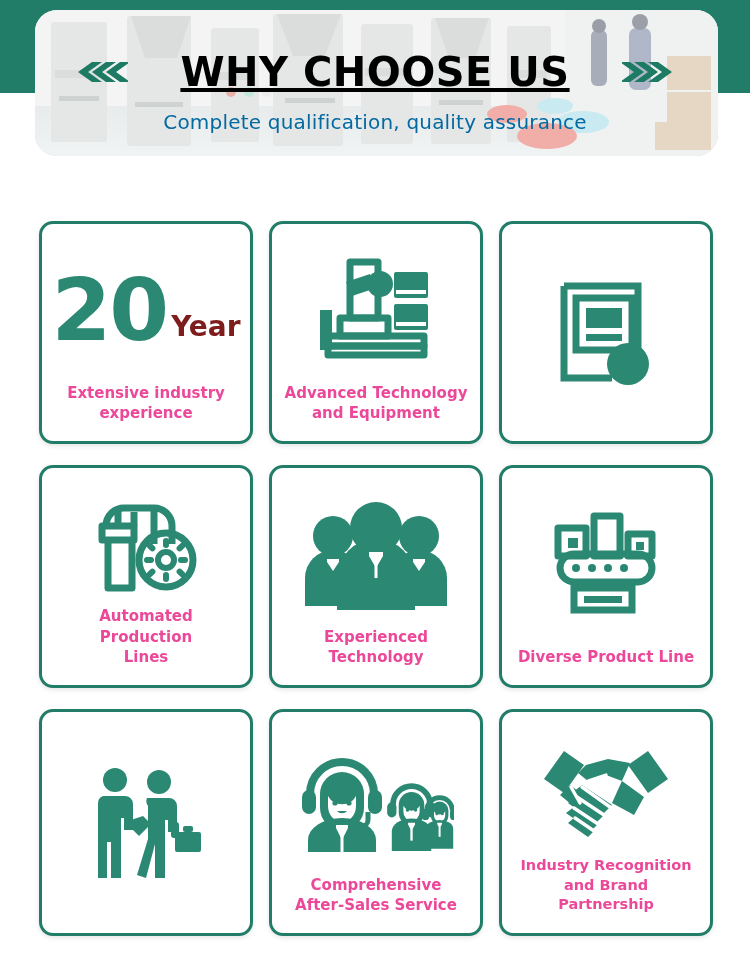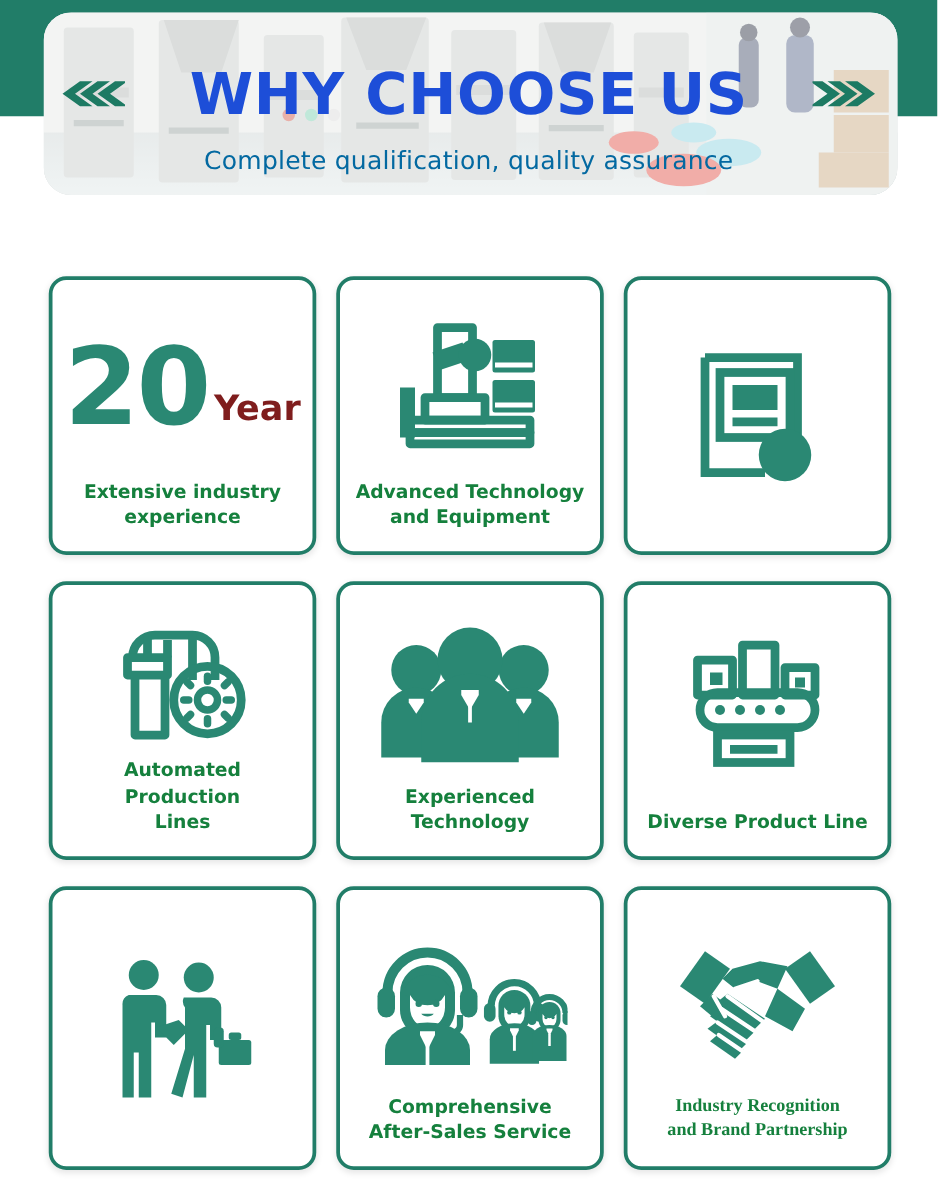--- a/index.html
+++ b/index.html
@@ -51,26 +51,27 @@
     justify-content: flex-start;
     padding-top: 52px;
   }
   .title-row {
     display: flex;
     align-items: center;
     justify-content: center;
     width: 100%;
   }
   .banner-title {
-    font-size: 46px;
+    font-size: 40px;
     font-weight: bold;
-    color: #1d4ed8;
+    color: #000000;
     letter-spacing: 0.5px;
     line-height: 1;
     white-space: nowrap;
+    text-decoration: underline;
   }
   .chev {
     display: inline-flex;
     align-items: center;
     line-height: 1;
   }
   .chev svg { display: block; }
   .chev-left  { margin-right: 52px; }
   .chev-right { margin-left: 52px; }
   .banner-sub {
@@ -110,27 +111,27 @@
     display: flex;
     align-items: center;
     justify-content: center;
     width: 100%;
     min-height: 0;
   }
   .card-icon svg { display: block; }
   .card-label {
     font-size: 15px;
     font-weight: bold;
-    color: #15803d;
+    color: #ec4899;
     text-align: center;
     line-height: 1.35;
     padding: 0 4px 6px 4px;
     white-space: pre-line;
   }
-  .card-label.sm { font-size: 14.5px; font-family: Liberation Serif, serif; }
+  .card-label.sm { font-size: 14.5px; }
 
   
   .years-wrap {
     display: flex;
     align-items: flex-end;
     justify-content: center;
     width: 100%;
   }
   .years-num {
     font-size: 86px;

